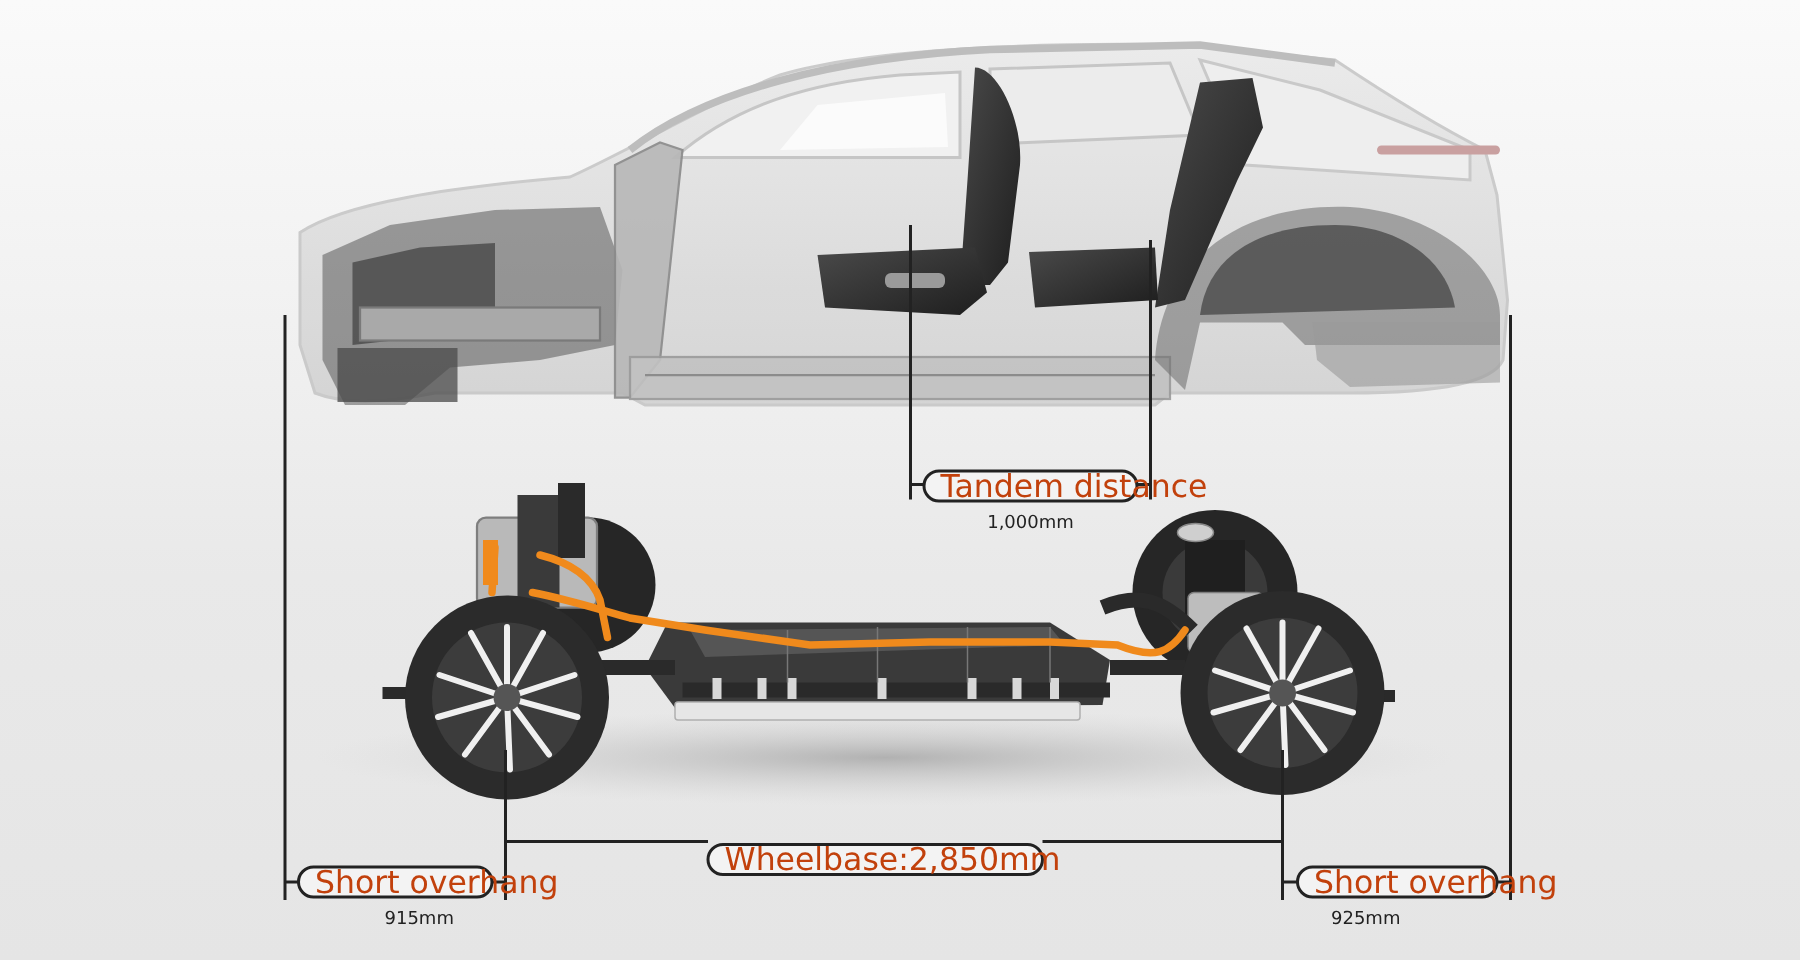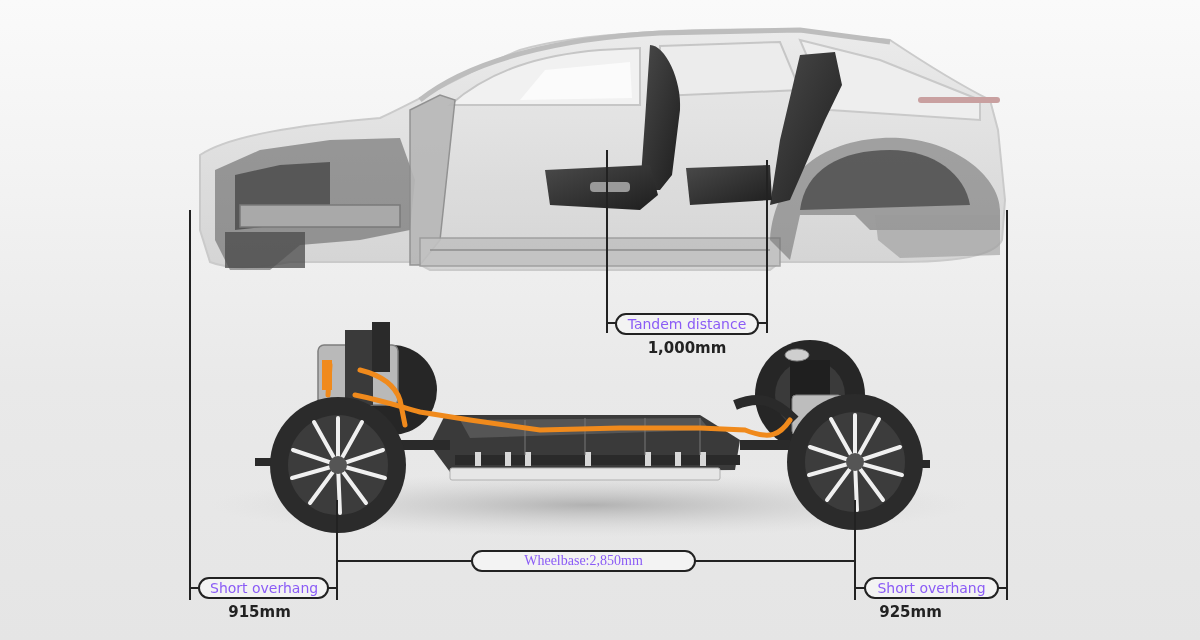--- a/index.html
+++ b/index.html
@@ -6,26 +6,26 @@
     body {
       width: 1200px; height: 640px; overflow: hidden; position: relative;
       background: linear-gradient(to bottom, #fafafa 0%, #f2f2f2 30%, #e9e9e9 60%, #e5e5e5 100%);
       font-family: "DejaVu Sans", "Liberation Sans", sans-serif;
     }
     .stage { position: absolute; left: 0; top: 0; width: 1200px; height: 640px; }
     svg.art { position: absolute; left: 0; top: 0; }
     .pill {
       position: absolute; box-sizing: border-box;
       border: 2px solid #222; border-radius: 12px; background: #f3f3f3;
-      color: #8b5cf6; font-size: 14px; line-height: 18px; text-align: center;
+      color: #c2410c; font-size: 21px; line-height: 18px; text-align: left;
       white-space: nowrap; padding: 0 10px;
     }
     .val {
-      position: absolute; color: #222; font-size: 15px; line-height: 18px;
-      text-align: center; white-space: nowrap; font-weight: bold;
+      position: absolute; color: #222; font-size: 12px; line-height: 18px;
+      text-align: center; white-space: nowrap;
     }
   </style>
 </head>
 <body>
 
 <div class="stage">
 
   <svg class="art" width="1200" height="640" viewBox="0 0 1200 640">
     <defs>
       <linearGradient id="bodyGrad" x1="0" y1="0" x2="0" y2="1">
@@ -194,21 +194,21 @@
       <line x1="190" y1="588" x2="200" y2="588"></line>
       <line x1="327" y1="588" x2="337" y2="588"></line>
       <line x1="855" y1="588" x2="866" y2="588"></line>
       <line x1="997" y1="588" x2="1007" y2="588"></line>
     </g>
   </svg>
 
   <div class="pill" style="left:615px; top:313px; width:144px; height:22px;">Tandem distance</div>
   <div class="val" style="left:615px; top:339px; width:144px;">1,000mm</div>
 
-  <div class="pill" style="left:471px; top:550px; width:225px; height:22px;font-family:Liberation Serif, serif;">Wheelbase:2,850mm</div>
+  <div class="pill" style="left:471px; top:562px; width:225px; height:22px;">Wheelbase:2,850mm</div>
 
   <div class="pill" style="left:198px; top:577px; width:131px; height:22px;">Short overhang</div>
-  <div class="val" style="left:194px; top:603px; width:131px;">915mm</div>
+  <div class="val" style="left:214px; top:603px; width:131px;">915mm</div>
 
   <div class="pill" style="left:864px; top:577px; width:135px; height:22px;">Short overhang</div>
   <div class="val" style="left:843px; top:603px; width:135px;">925mm</div>
 
 </div>
 
 </body></html>

